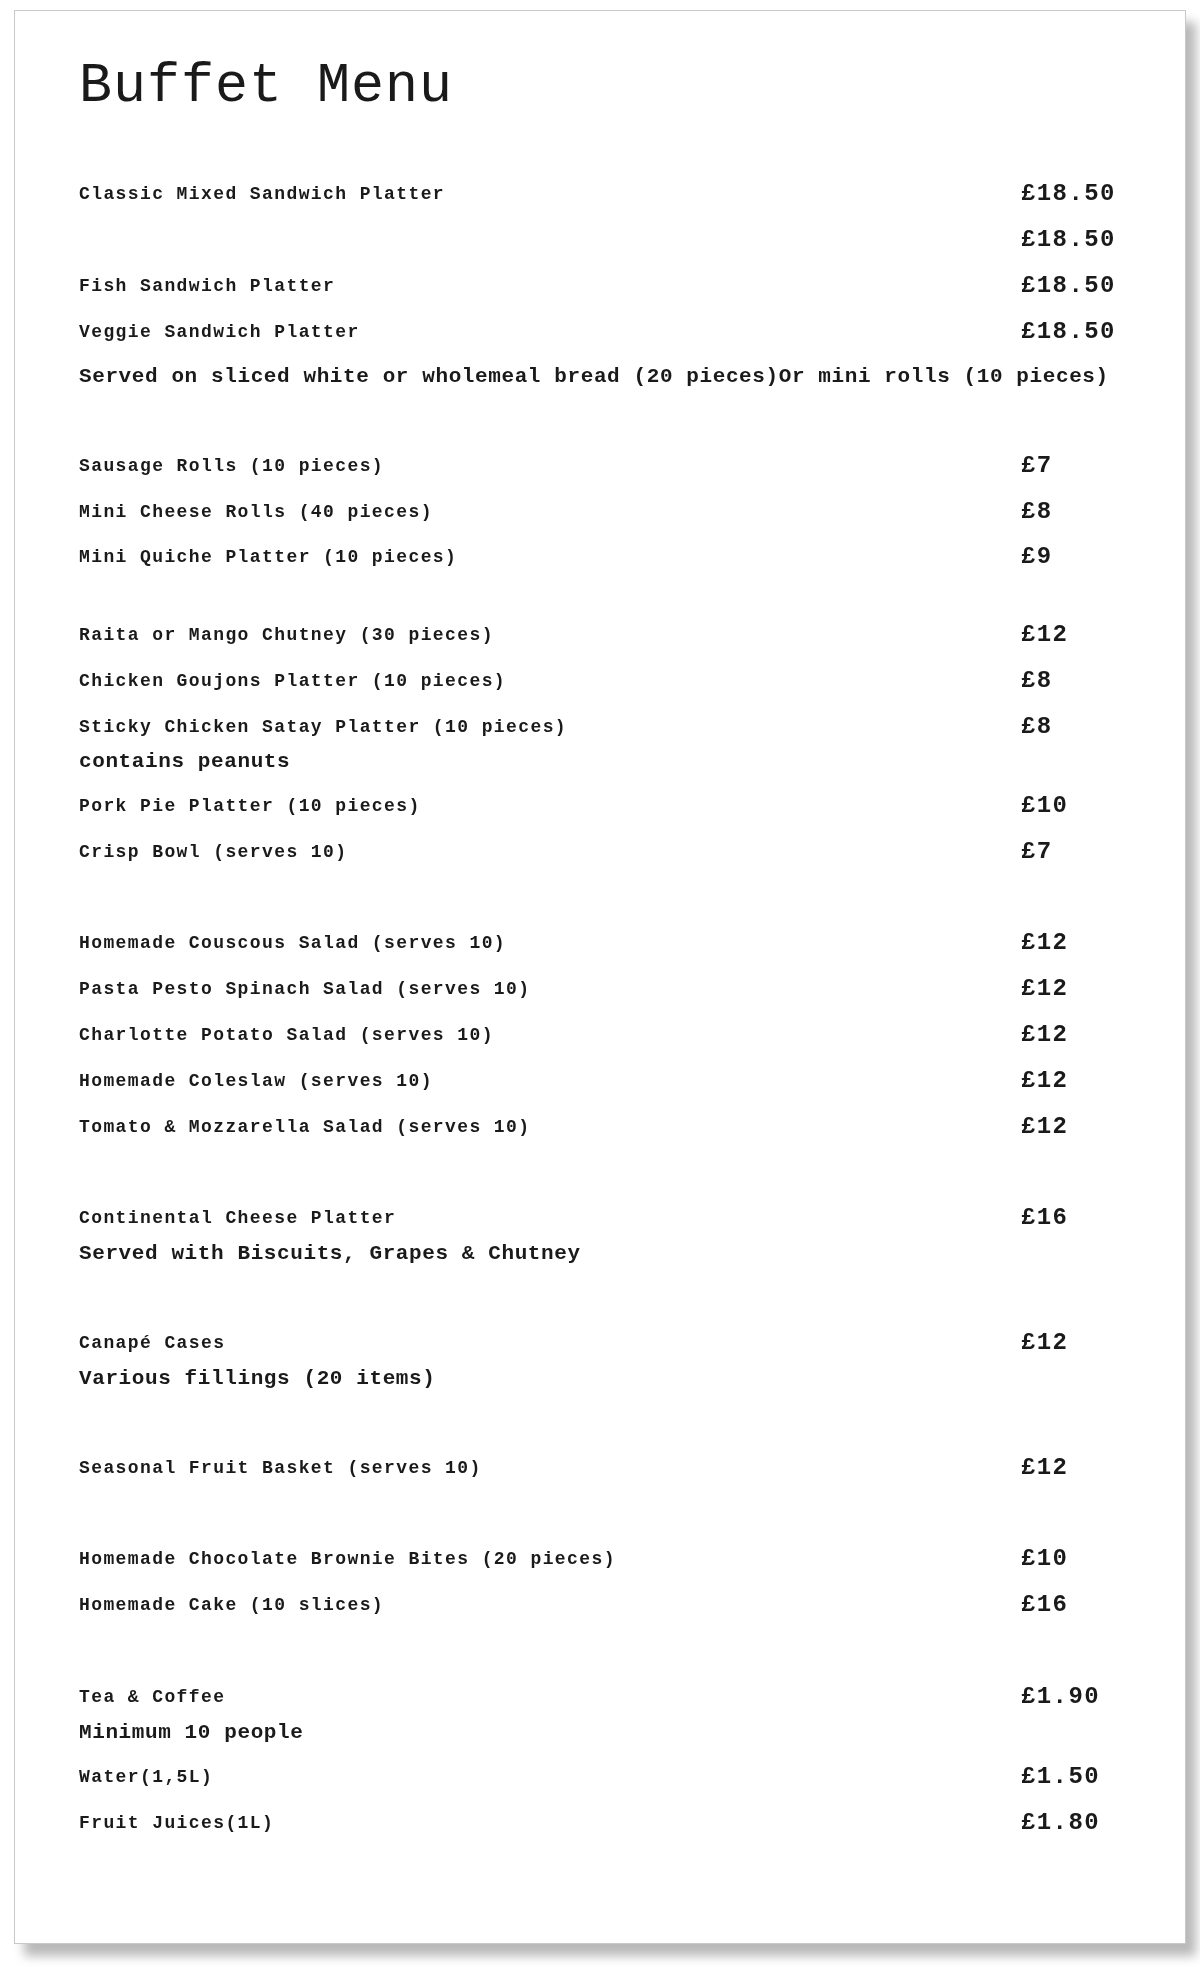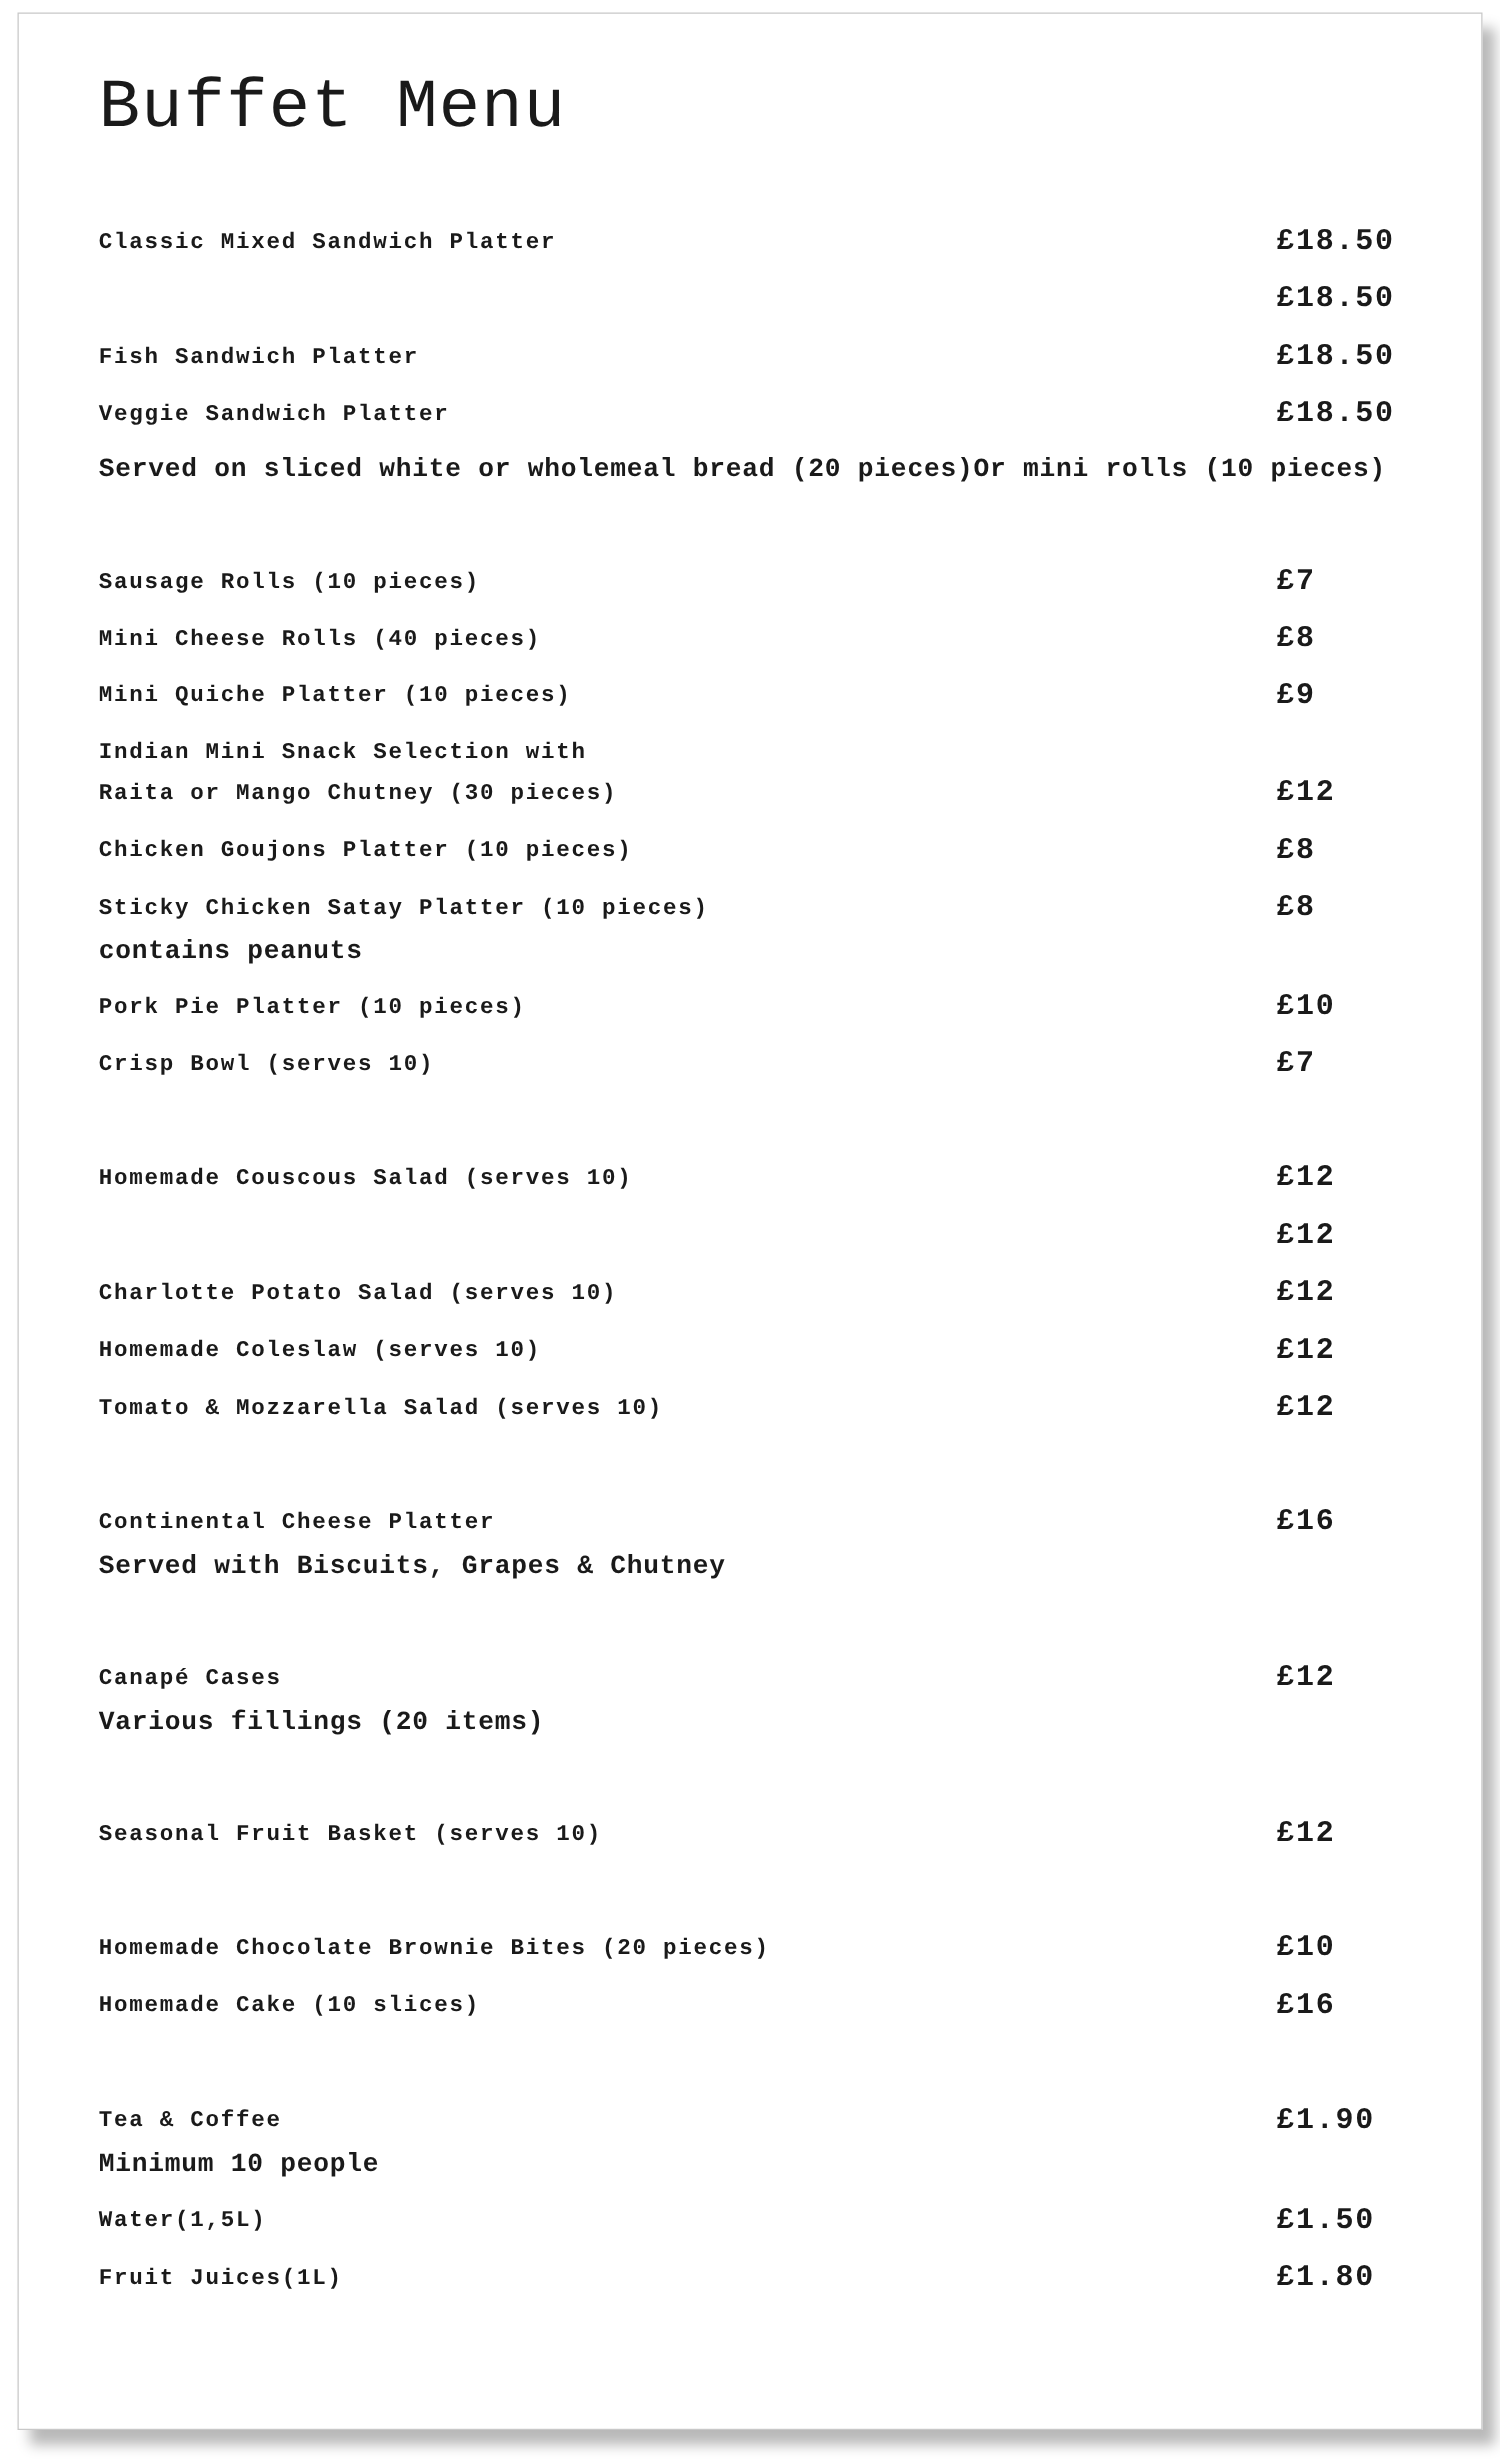--- a/index.html
+++ b/index.html
@@ -59,23 +59,20 @@
     <span class="price">£7</span>
   </div>
   <div class="row" style="top:484px">
     <span class="name">Mini Cheese Rolls (40 pieces)</span>
     <span class="price">£8</span>
   </div>
   <div class="row" style="top:529px">
     <span class="name">Mini Quiche Platter (10 pieces)</span>
     <span class="price">£9</span>
   </div>
-  <div class="row" style="top:574px">
-    <span class="name">Indian Mini Snack Selection with</span>
-  </div>
   <div class="row" style="top:607px">
     <span class="name">Raita or Mango Chutney (30 pieces)</span>
     <span class="price">£12</span>
   </div>
   <div class="row" style="top:653px">
     <span class="name">Chicken Goujons Platter (10 pieces)</span>
     <span class="price">£8</span>
   </div>
   <div class="row" style="top:699px">
     <span class="name">Sticky Chicken Satay Platter (10 pieces)</span>
@@ -89,20 +86,21 @@
   <div class="row" style="top:824px">
     <span class="name">Crisp Bowl (serves 10)</span>
     <span class="price">£7</span>
   </div>
 
   <div class="row" style="top:915px">
     <span class="name">Homemade Couscous Salad (serves 10)</span>
     <span class="price">£12</span>
   </div>
   <div class="row" style="top:961px">
+    <span class="name">Pasta Pesto Spinach Salad (serves 10)</span>
     <span class="price">£12</span>
   </div>
   <div class="row" style="top:1007px">
     <span class="name">Charlotte Potato Salad (serves 10)</span>
     <span class="price">£12</span>
   </div>
   <div class="row" style="top:1053px">
     <span class="name">Homemade Coleslaw (serves 10)</span>
     <span class="price">£12</span>
   </div>

